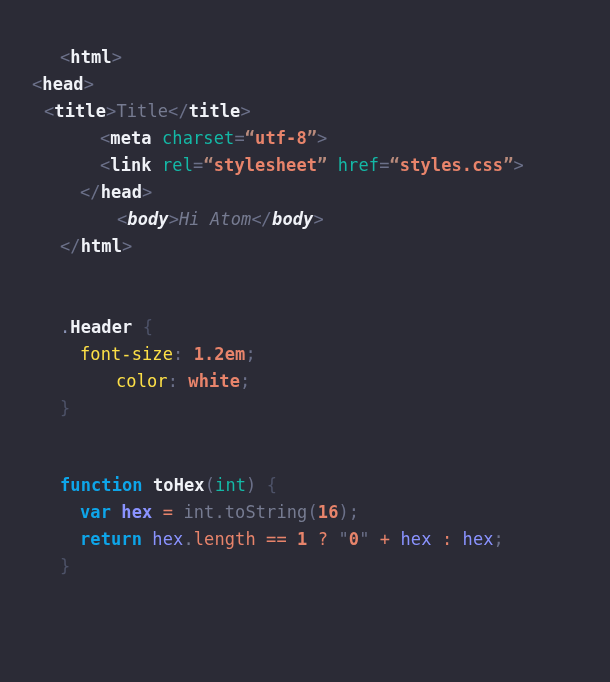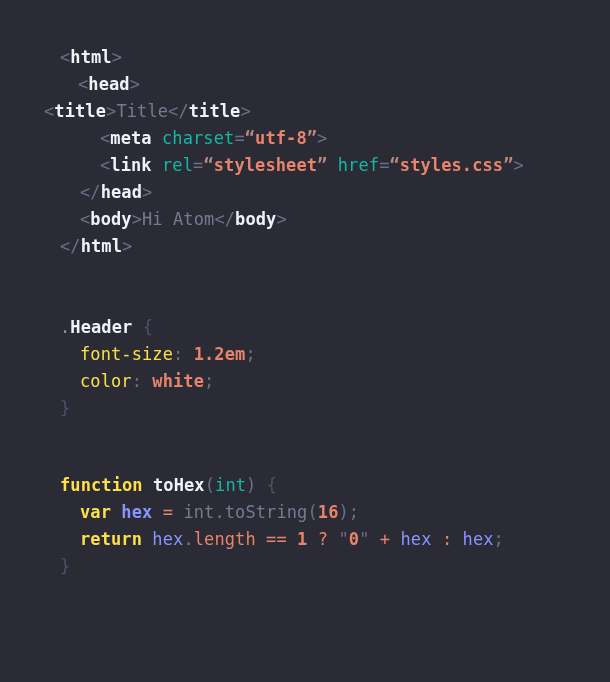--- a/index.html
+++ b/index.html
@@ -38,53 +38,53 @@
   .tag        { color: #f0f2f7; font-weight: bold; }   
   .attr       { color: #14b8a6; }           
   .eq         { color: #6b7089; }           
   .str        { color: #e8846b; font-weight: bold; }   
   .strq       { color: #b98b7c; font-weight: bold; }   
   .text       { color: #767b91; }           
   .sel        { color: #f0f2f7; font-weight: bold; }   
   .dot        { color: #8a93b5; }
   .prop       { color: #fde047; }           
   .val        { color: #e8846b; font-weight: bold; }   
-  .kw         { color: #fde047; font-weight: bold; text-align: center; }   
+  .kw         { color: #0ea5e9; font-weight: bold; text-align: center; }   
   .fn         { color: #f0f2f7; font-weight: bold; }   
   .varname    { color: #8a93ff; font-weight: bold; }   
   .ident      { color: #767b91; }           
   .num        { color: #e8846b; font-weight: bold; }   
   .op         { color: #e8846b; }           
   .member     { color: #e8846b; }           
   .varuse     { color: #8a93ff; }           
   .brace-dim  { color: #4d5268; }           
   .semi       { color: #6b7089; }
 </style>
 </head>
 <body>
 
 <div id="editor">
 
   <div class="block">
       <div class="line" style="padding-left: 60px;"><span class="punct">&lt;</span><span class="tag">html</span><span class="punct">&gt;</span></div>
-      <div class="line" style="padding-left: 78px;"><span class="punct">&lt;</span><span class="tag">head</span><span class="punct">&gt;</span></div>
+      <div class="line" style="padding-left: 32px;"><span class="punct">&lt;</span><span class="tag">head</span><span class="punct">&gt;</span></div>
       <div class="line" style="padding-left: 44px;"><span class="punct">&lt;</span><span class="tag">title</span><span class="punct">&gt;</span><span class="text">Title</span><span class="punct">&lt;/</span><span class="tag">title</span><span class="punct">&gt;</span></div>
       <div class="line" style="padding-left: 100px;"><span class="punct">&lt;</span><span class="tag">meta</span><span class="punct"> </span><span class="attr">charset</span><span class="eq">=</span><span class="strq">“</span><span class="str">utf-8</span><span class="strq">”</span><span class="punct">&gt;</span></div>
       <div class="line" style="padding-left: 100px;"><span class="punct">&lt;</span><span class="tag">link</span><span class="punct"> </span><span class="attr">rel</span><span class="eq">=</span><span class="strq">“</span><span class="str">stylesheet</span><span class="strq">”</span><span class="punct"> </span><span class="attr">href</span><span class="eq">=</span><span class="strq">“</span><span class="str">styles.css</span><span class="strq">”</span><span class="punct">&gt;</span></div>
       <div class="line" style="padding-left: 80px;"><span class="punct">&lt;/</span><span class="tag">head</span><span class="punct">&gt;</span></div>
-      <div class="line" style="padding-left: 80px;"><span class="punct">&lt;</span><span class="tag">body</span><span class="punct">&gt;</span><span class="text">Hi Atom</span><span class="punct">&lt;/</span><span class="tag">body</span><span class="punct">&gt;</span></div>
+      <div class="line" style="padding-left: 117px; font-style: italic;"><span class="punct">&lt;</span><span class="tag">body</span><span class="punct">&gt;</span><span class="text">Hi Atom</span><span class="punct">&lt;/</span><span class="tag">body</span><span class="punct">&gt;</span></div>
       <div class="line" style="padding-left: 60px;"><span class="punct">&lt;/</span><span class="tag">html</span><span class="punct">&gt;</span></div>
     </div>
 
   <div class="spacer-lg"></div>
 
   <div class="block">
       <div class="line" style=""><span class="dot">.</span><span class="sel">Header</span><span class="punct"> </span><span class="brace-dim">{</span></div>
       <div class="line" style="padding-left: 80px;"><span class="prop">font-size</span><span class="punct">: </span><span class="val">1.2em</span><span class="semi">;</span></div>
-      <div class="line" style="padding-left: 80px;"><span class="prop">color</span><span class="punct">: </span><span class="val">white</span><span class="semi">;</span></div>
+      <div class="line" style="padding-left: 116px;"><span class="prop">color</span><span class="punct">: </span><span class="val">white</span><span class="semi">;</span></div>
       <div class="line" style="padding-left: 60px;"><span class="brace-dim">}</span></div>
     </div>
 
   <div class="spacer-md"></div>
 
   <div class="block">
       <div class="line" style="padding-left: 60px;"><span class="kw">function</span><span class="punct"> </span><span class="fn">toHex</span><span class="punct">(</span><span class="attr">int</span><span class="punct">)</span><span class="punct"> </span><span class="brace-dim">{</span></div>
       <div class="line" style="padding-left: 80px;"><span class="kw">var</span><span class="punct"> </span><span class="varname">hex</span><span class="punct"> </span><span class="op">=</span><span class="punct"> </span><span class="ident">int</span><span class="ident">.</span><span class="ident">toString</span><span class="punct">(</span><span class="num">16</span><span class="punct">)</span><span class="semi">;</span></div>
       <div class="line" style="padding-left: 80px;"><span class="kw">return</span><span class="punct"> </span><span class="varuse">hex</span><span class="ident">.</span><span class="member">length</span><span class="punct"> </span><span class="op">==</span><span class="punct"> </span><span class="num">1</span><span class="punct"> </span><span class="op">?</span><span class="punct"> </span><span class="punct">"</span><span class="str">0</span><span class="punct">"</span><span class="punct"> </span><span class="op">+</span><span class="punct"> </span><span class="varuse">hex</span><span class="punct"> </span><span class="op">:</span><span class="punct"> </span><span class="varuse">hex</span><span class="semi">;</span></div>
       <div class="line" style="padding-left: 60px;"><span class="brace-dim">}</span></div>

